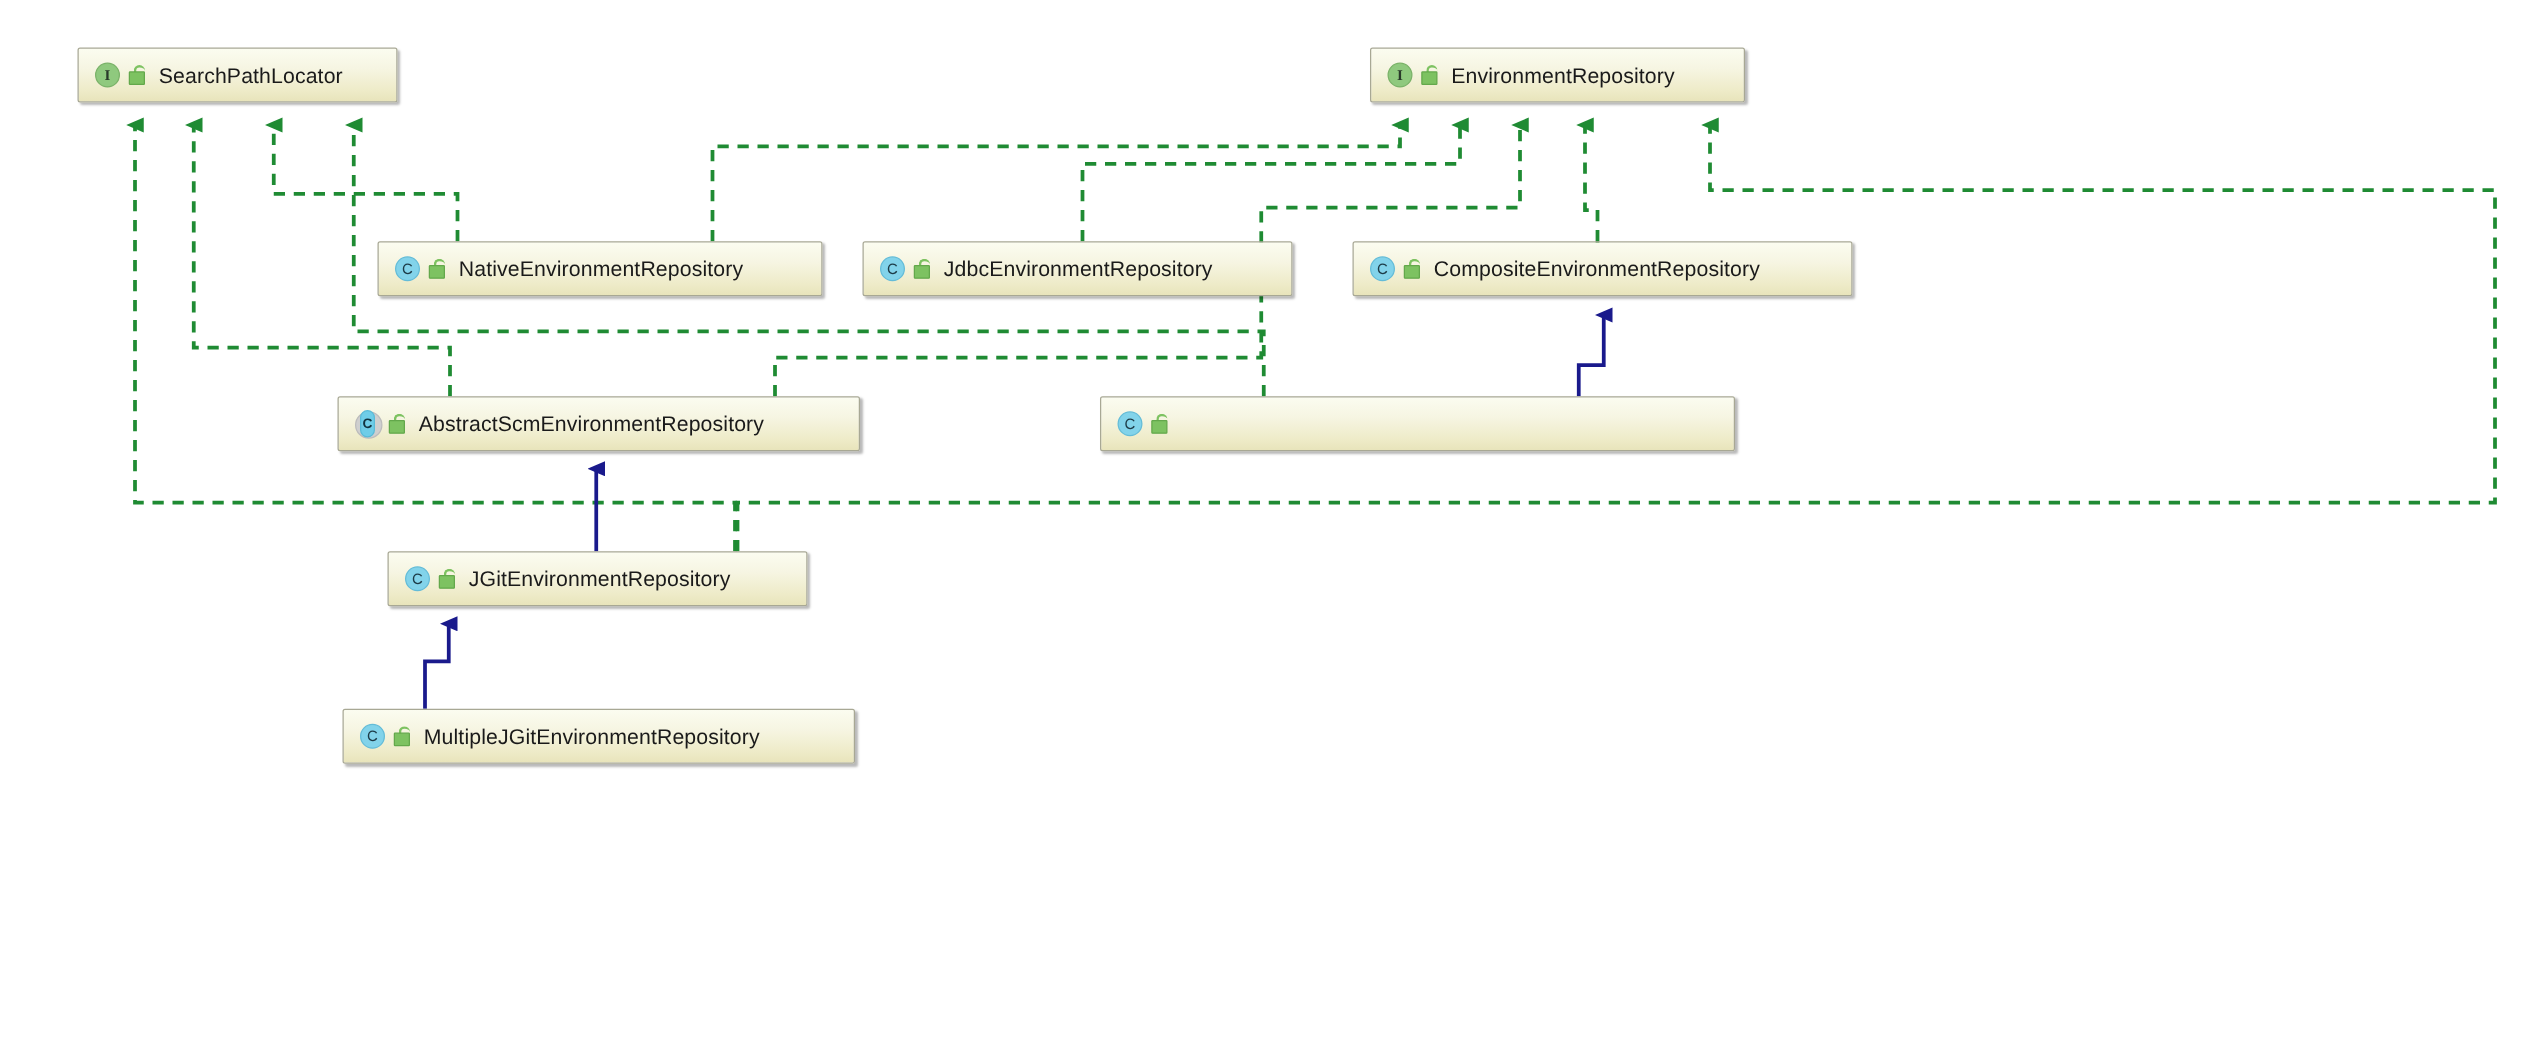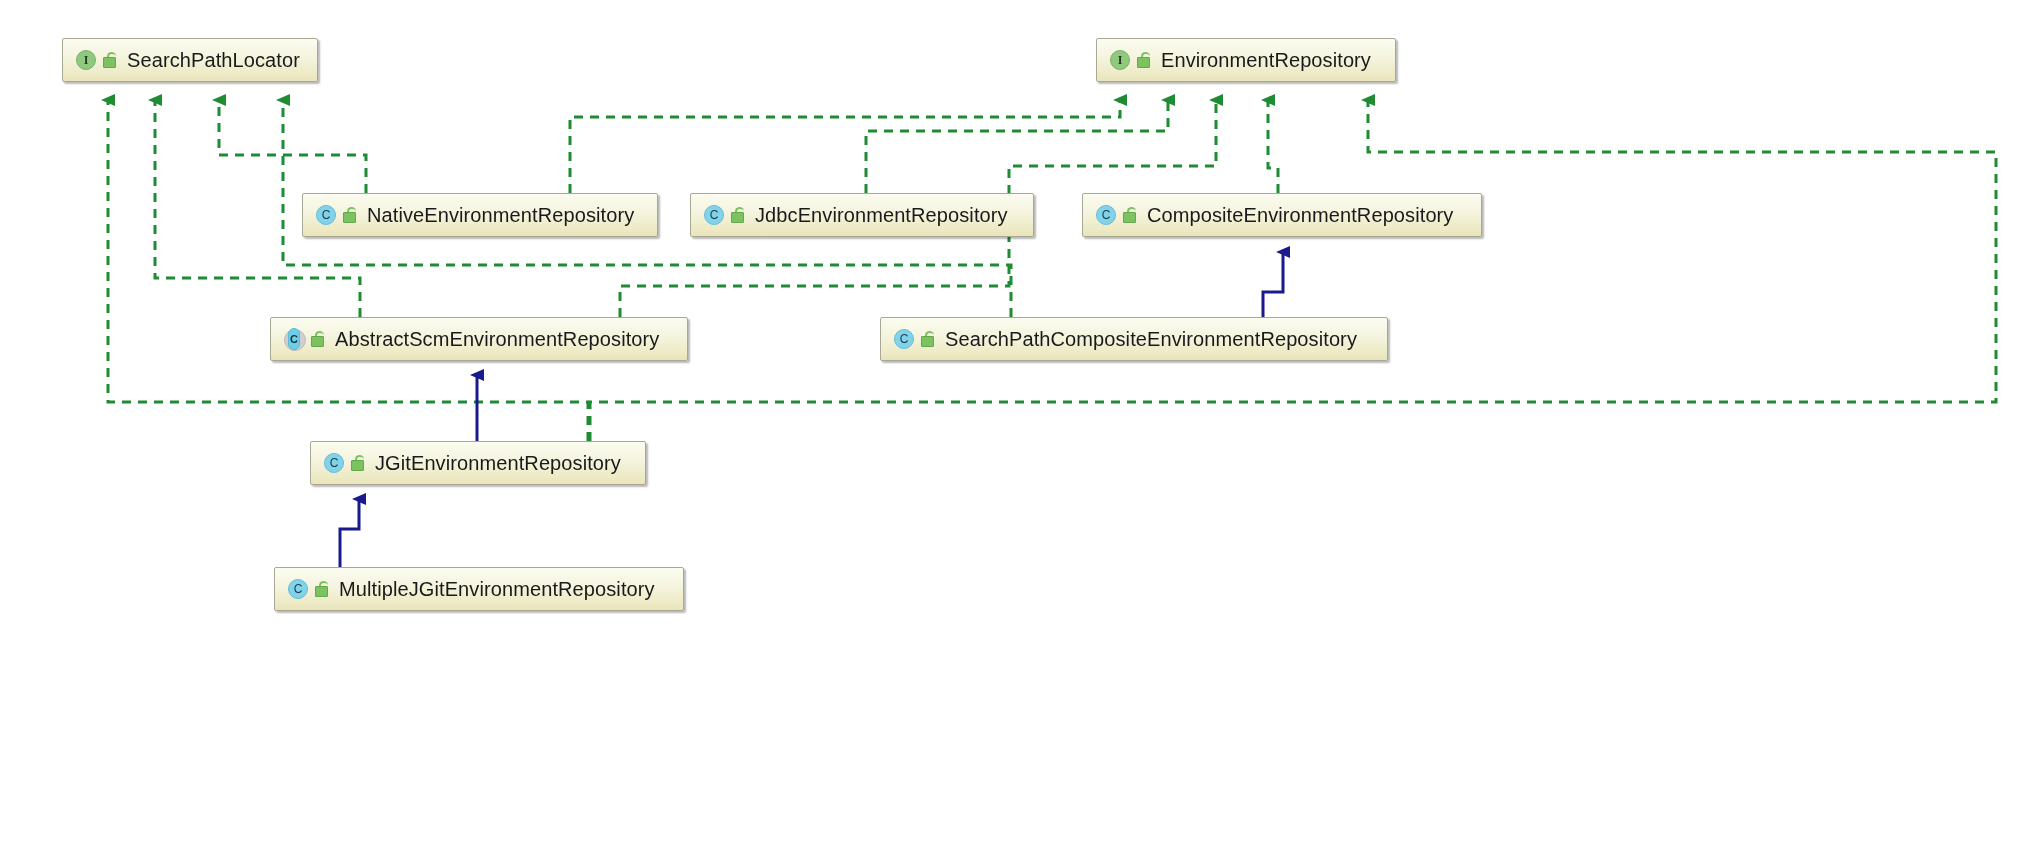--- a/index.html
+++ b/index.html
@@ -145,21 +145,21 @@
     width: 7px;
     height: 8px;
     border: 2px solid #7dc261;
     border-bottom: none;
     border-right: none;
     border-top-left-radius: 5px;
     border-top-right-radius: 5px;
   }
   .node-label {
     font-family: "Liberation Sans", sans-serif;
-    font-size: 20px;
+    font-size: 17px;
     color: #1a1a1a;
     letter-spacing: 0.1px;
     line-height: 1;
   }
 </style>
 </head>
 <body>
 
 <div id="canvas">
 
@@ -294,21 +294,20 @@
     <span class="node-icons">
       <span class="type-icon icon-class">
         <span class="disc"></span>
           <span class="glyph">C</span>
       </span>
       <span class="lock-icon">
         <span class="shackle"></span>
           <span class="body"></span>
       </span>
     </span>
-    <span class="node-label">SearchPathCompositeEnvironmentRepository</span>
   </div>
 
   <div class="node" style="left:310px; top:441px; width:336px;">
     <span class="node-icons">
       <span class="type-icon icon-class">
         <span class="disc"></span>
           <span class="glyph">C</span>
       </span>
       <span class="lock-icon">
         <span class="shackle"></span>

